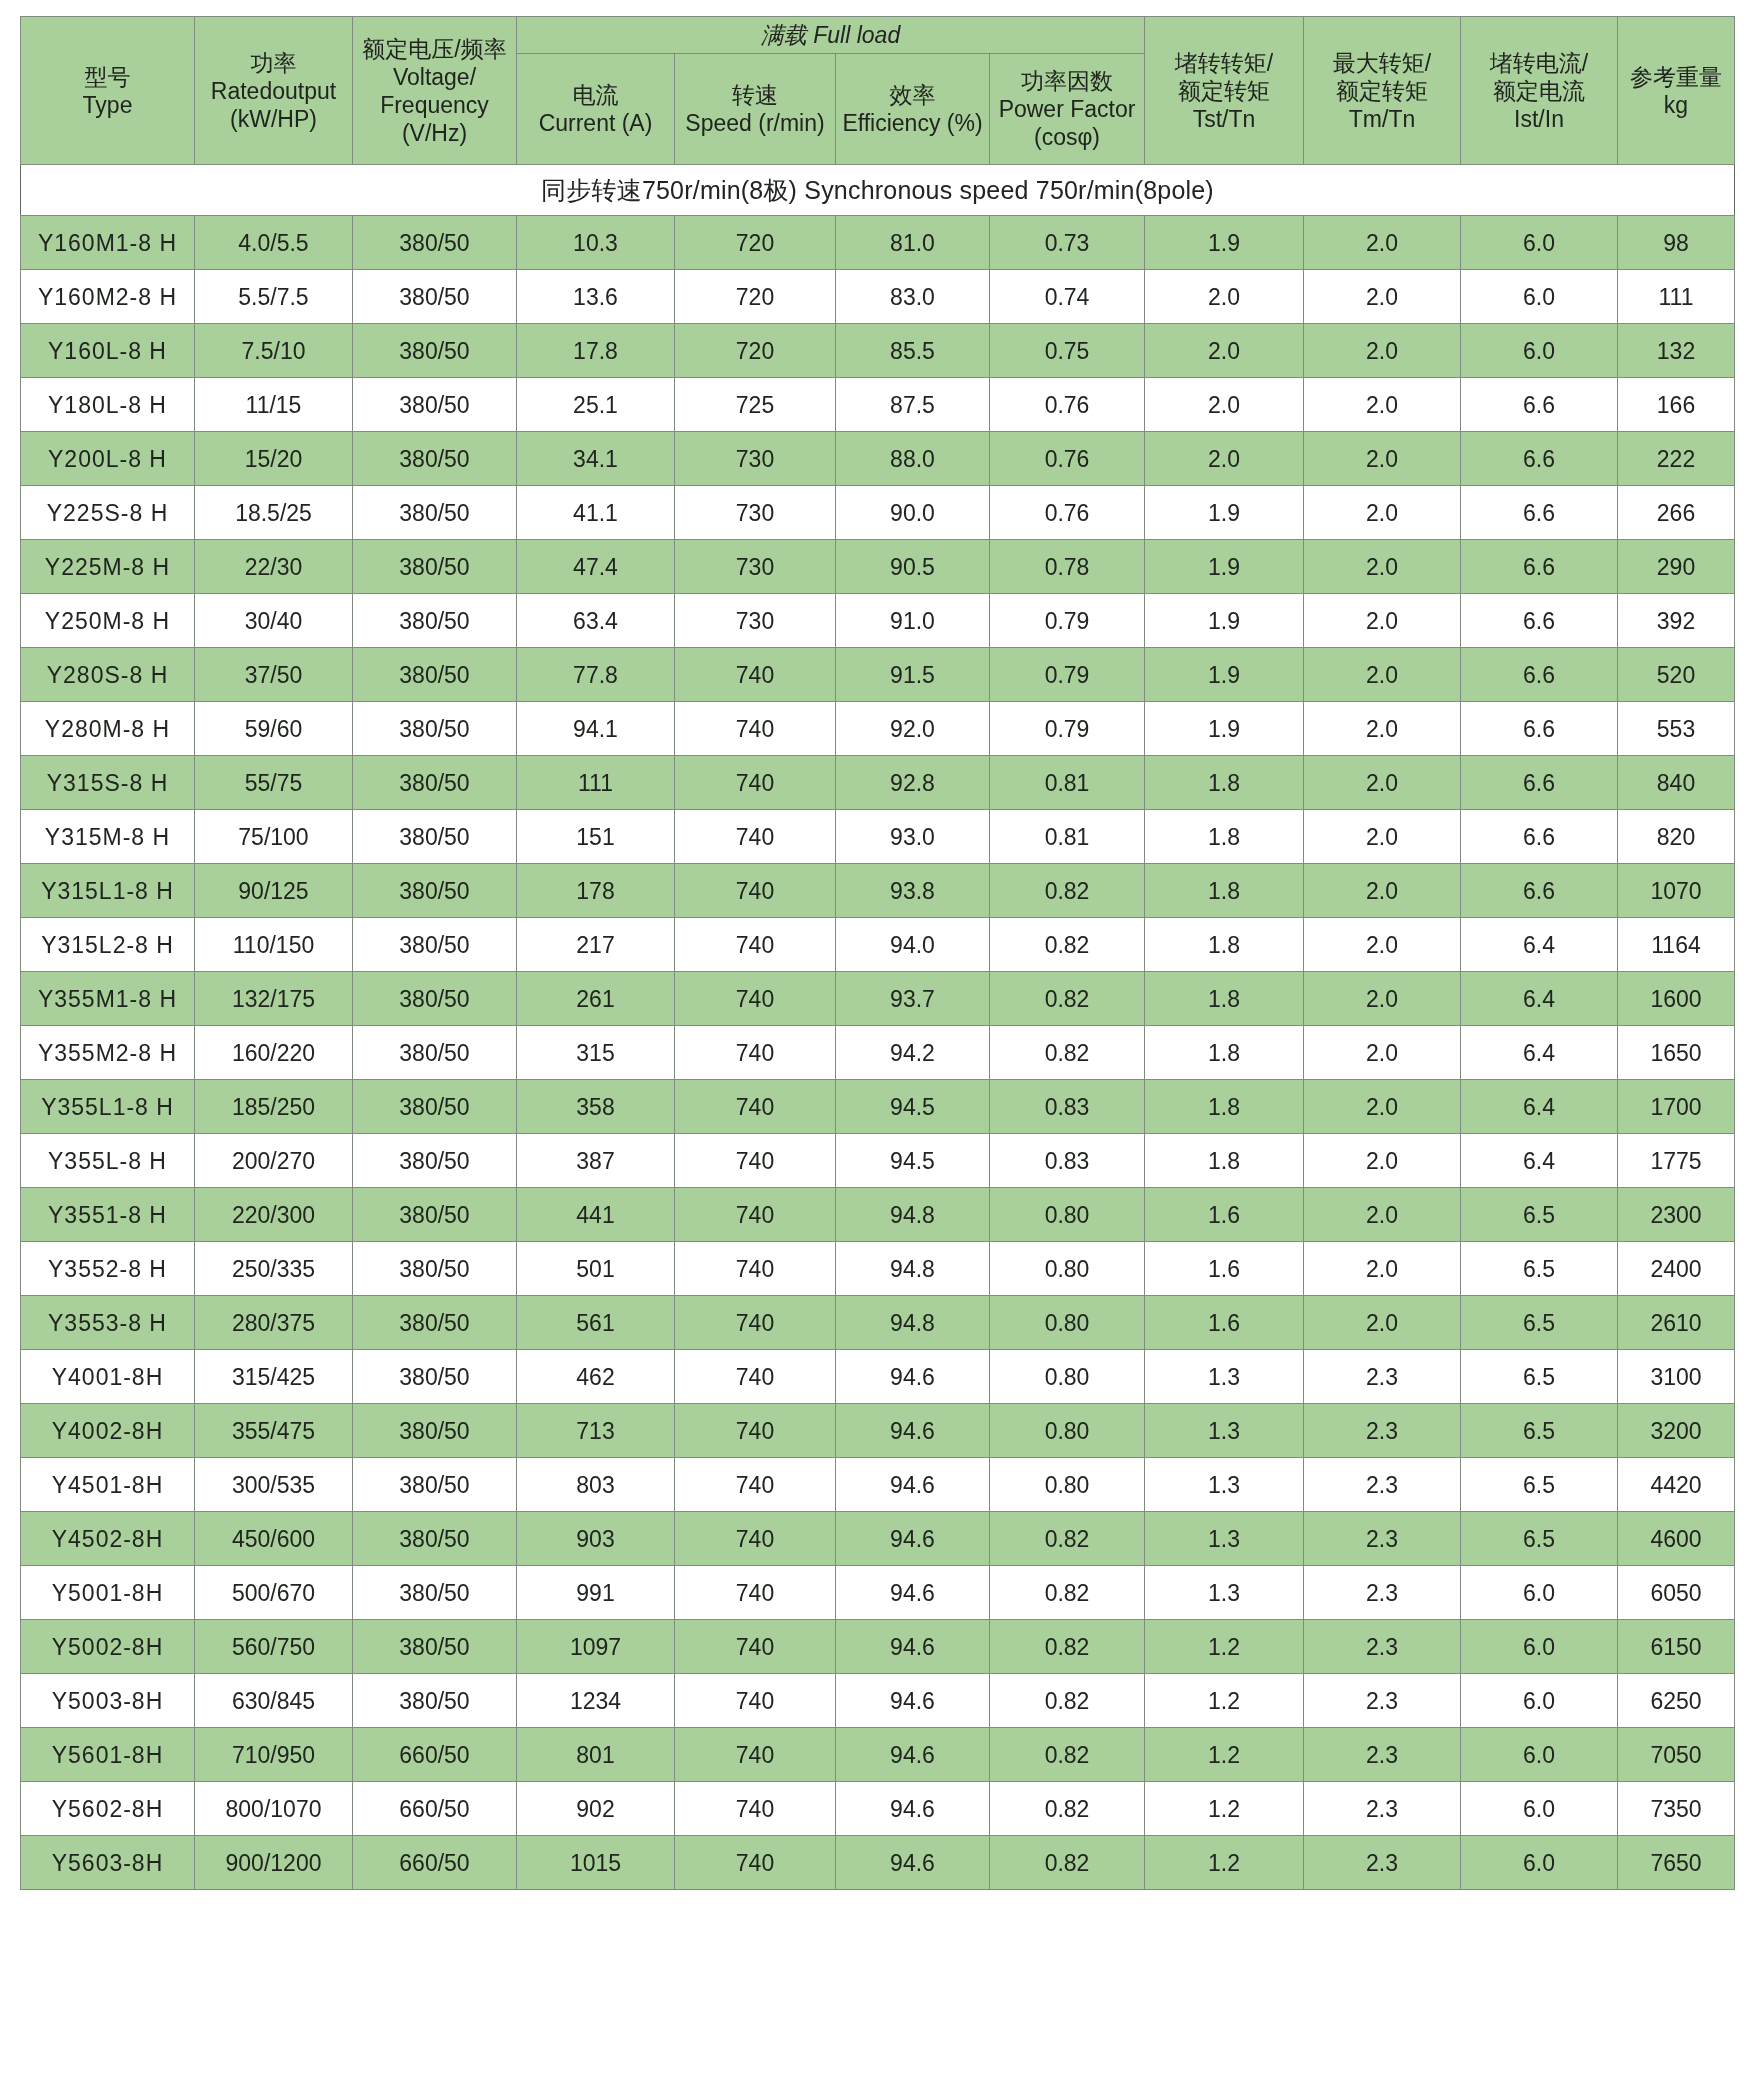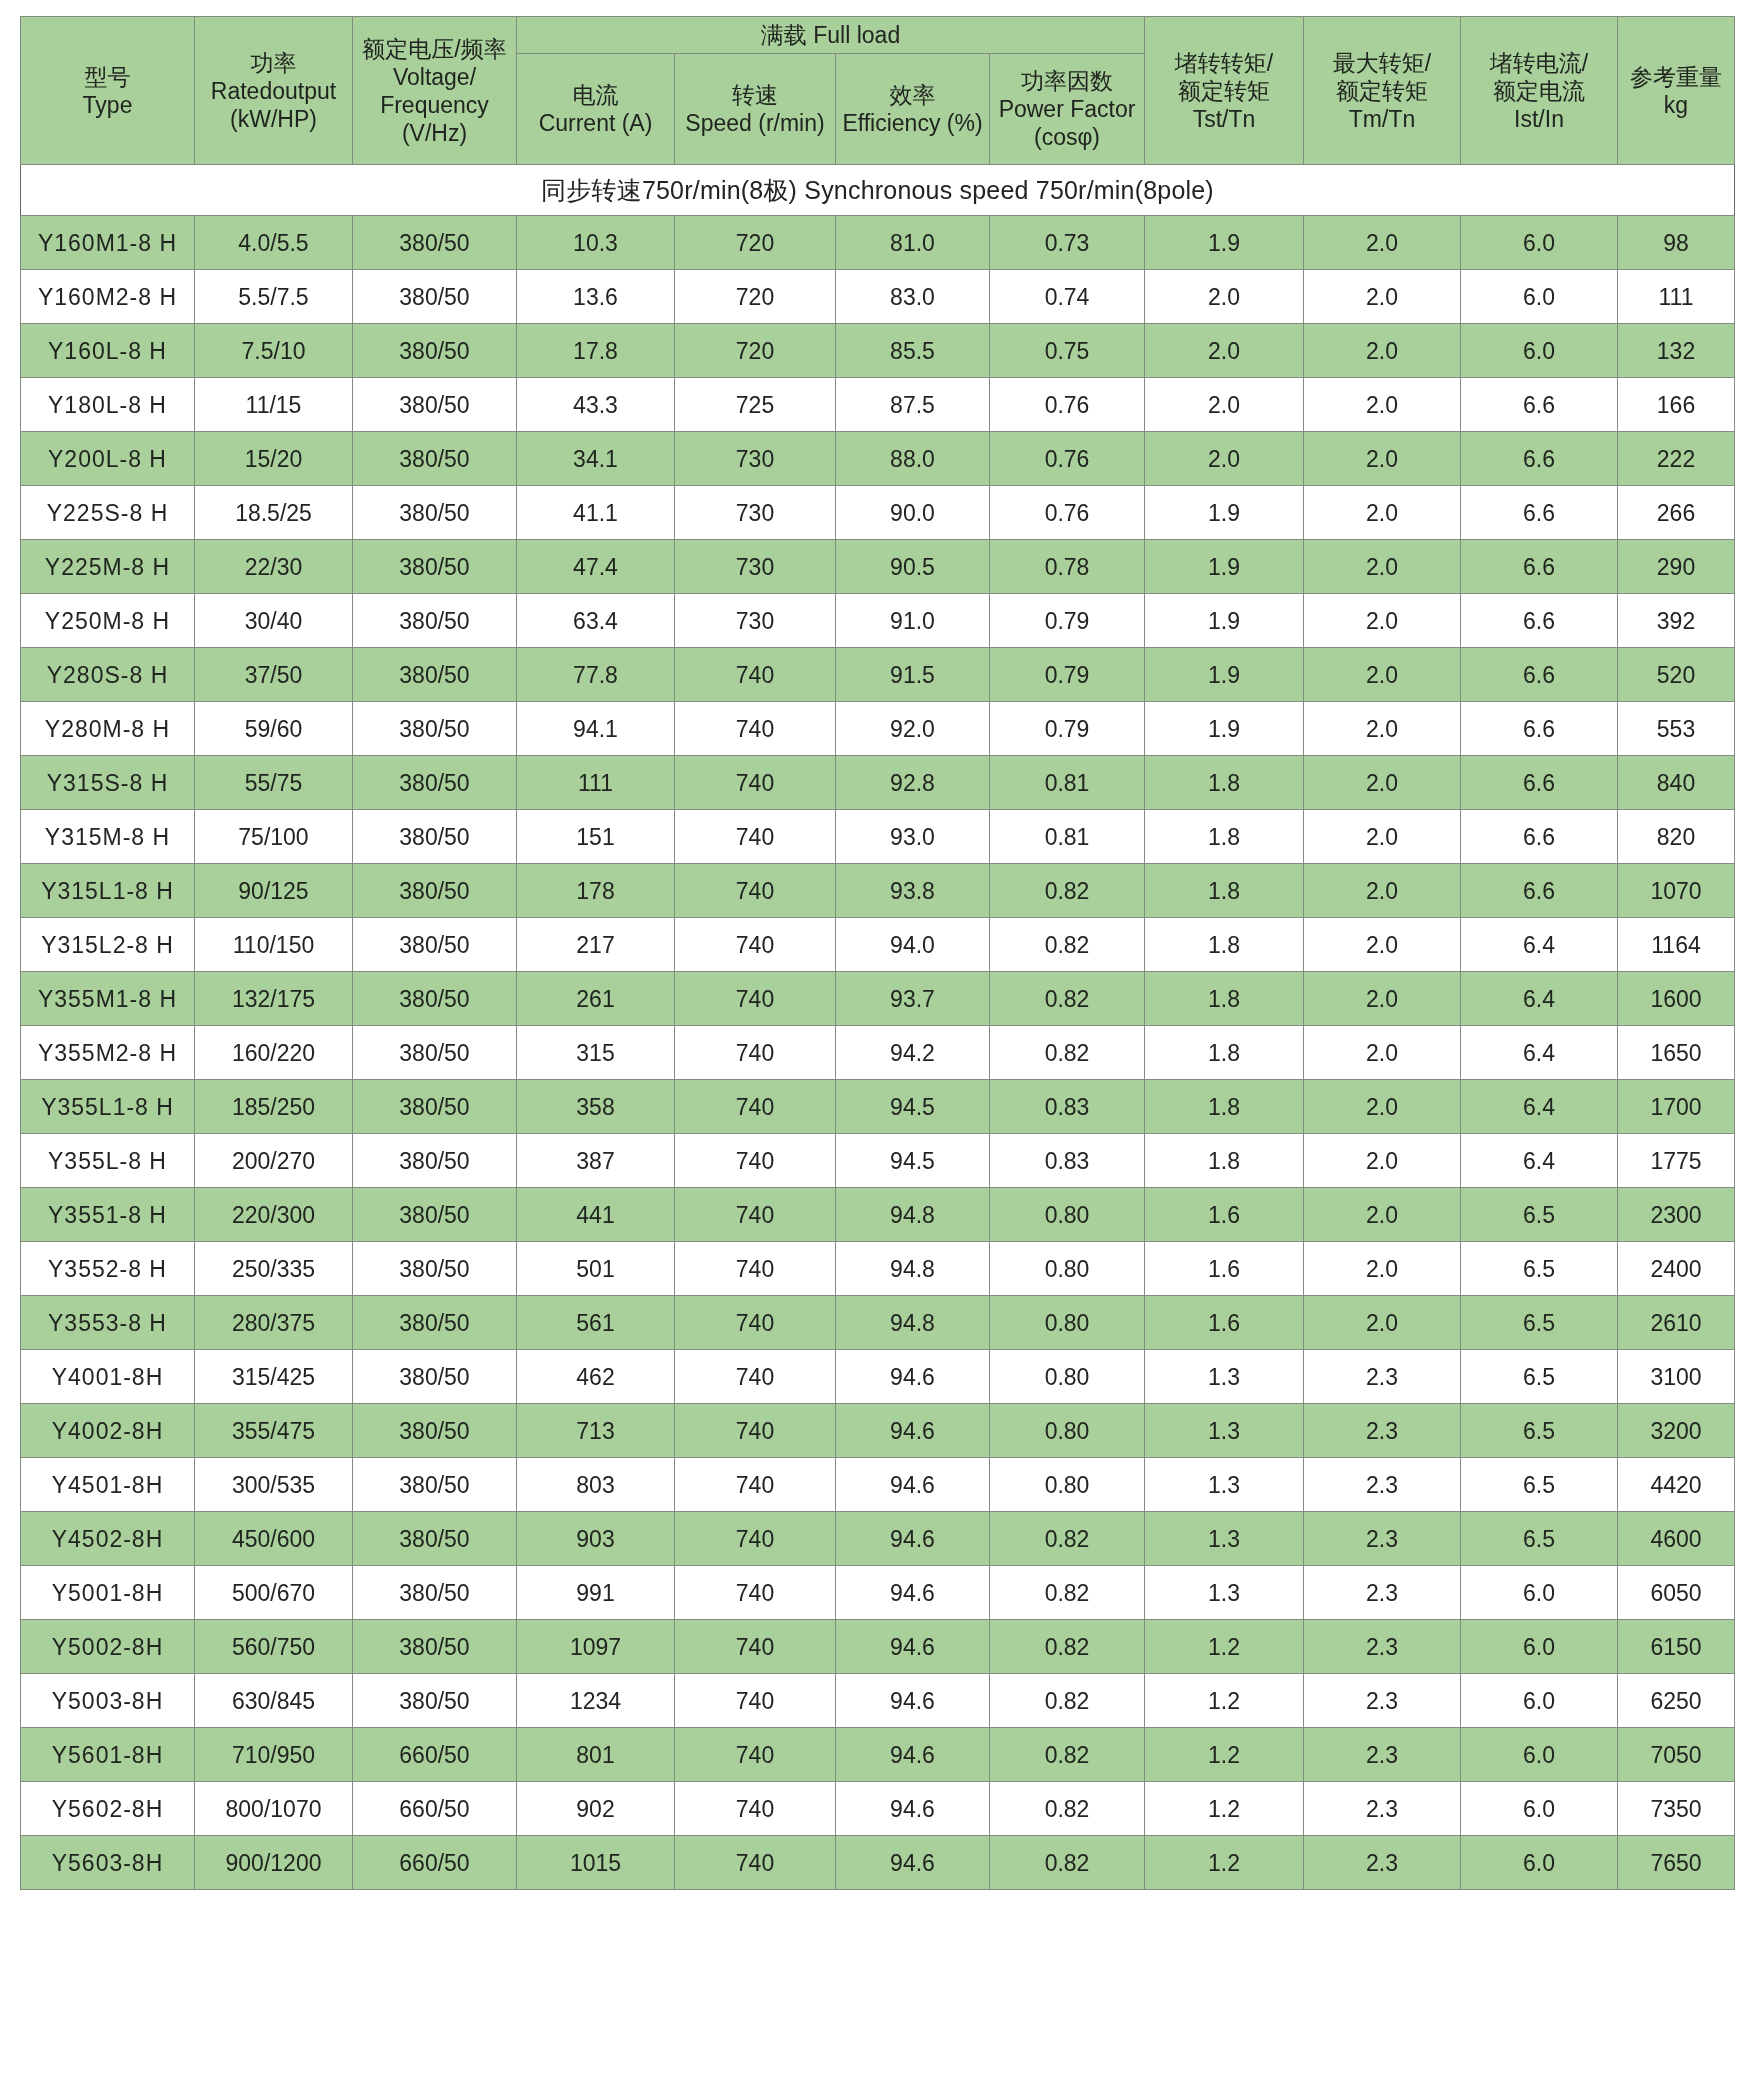--- a/index.html
+++ b/index.html
@@ -41,21 +41,21 @@
     font-size: 23px;
     line-height: 1.22;
     padding: 1.8px 2.7px;
   }
   thead th {
     background: #a9cf9a;
     font-weight: normal;
     font-size: 22px;
     line-height: 1.24;
   }
-  thead th.group-top { height: 32px; }
+  thead th.group-top { height: 32px; font-style: italic; }
   thead th.tall { height: 148px; }
   thead th.sub  { height: 101px; }
 
   tr.section-row td {
     background: #ffffff;
     height: 51px;
     font-size: 25px;
     letter-spacing: 0.2px;
     border-left: 1.8px solid #5d6a5d;
     border-right: 1.8px solid #5d6a5d;
@@ -184,21 +184,21 @@
           <td>0.75</td>
           <td>2.0</td>
           <td>2.0</td>
           <td>6.0</td>
           <td>132</td>
         </tr>
         <tr class="data plain">
           <td class="type-cell">Y180L-8 H</td>
           <td>11/15</td>
           <td>380/50</td>
-          <td>43.3</td>
+          <td>25.1</td>
           <td>725</td>
           <td>87.5</td>
           <td>0.76</td>
           <td>2.0</td>
           <td>2.0</td>
           <td>6.6</td>
           <td>166</td>
         </tr>
         <tr class="data alt">
           <td class="type-cell">Y200L-8 H</td>

